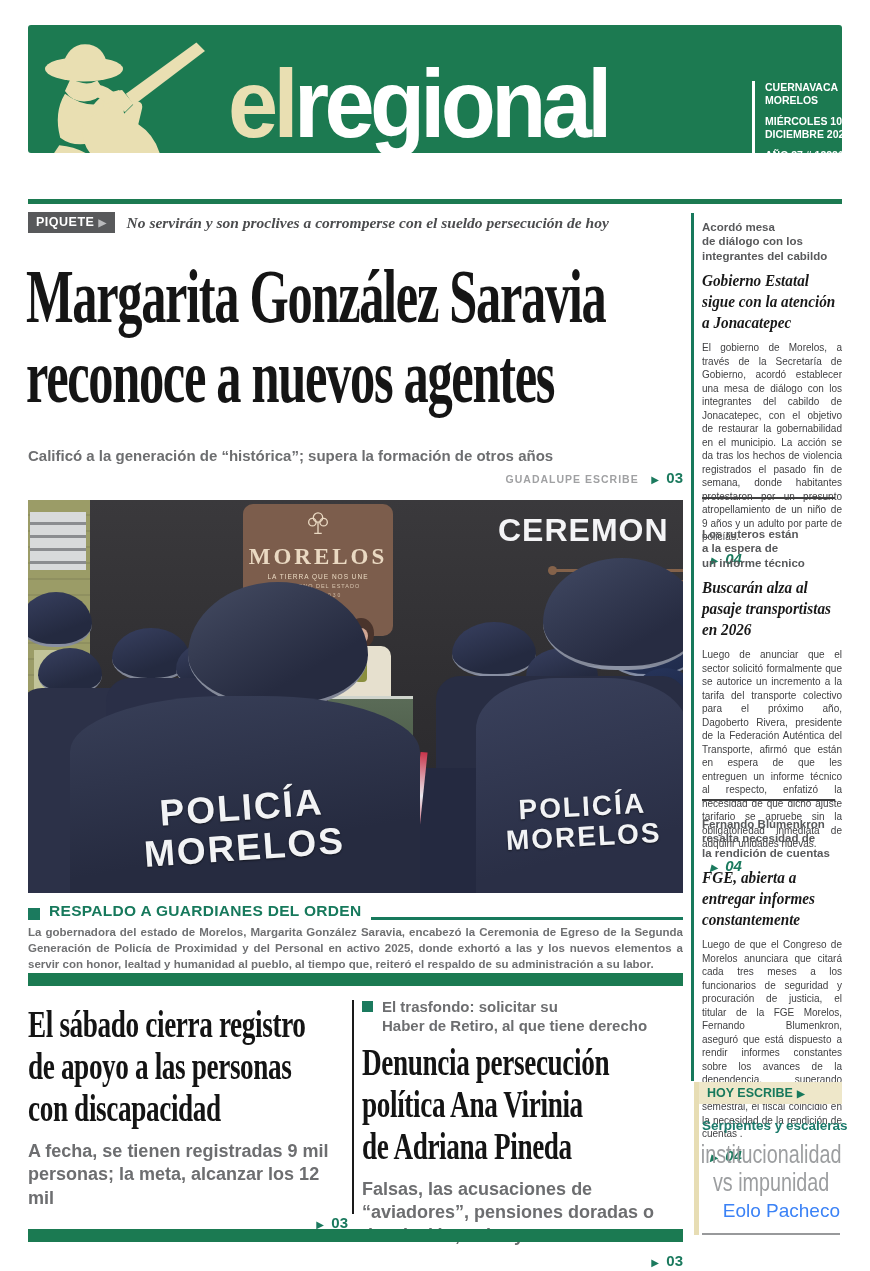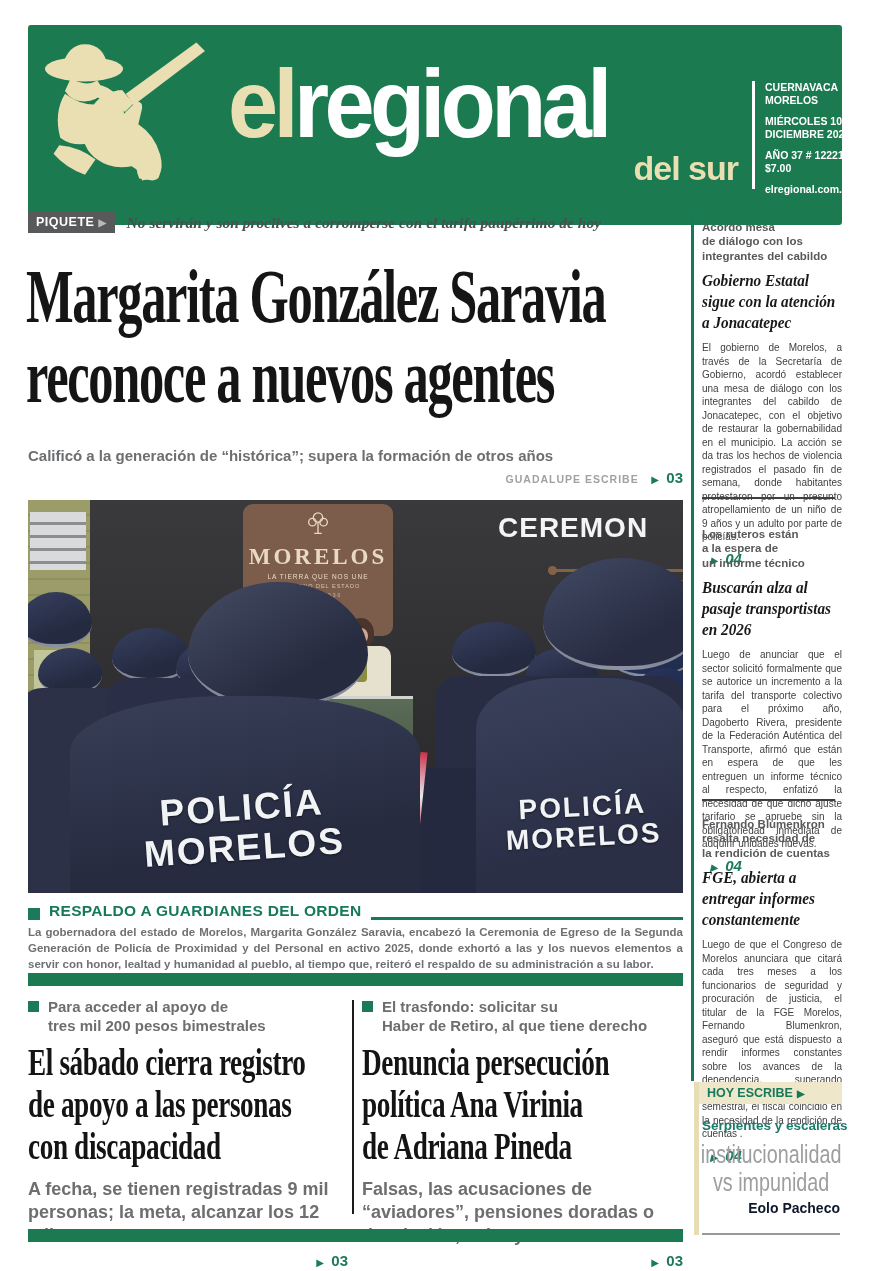--- a/index.html
+++ b/index.html
@@ -2,21 +2,21 @@
 <html><head>
 <meta charset="utf-8">
 <style>
   html,body { margin:0; padding:0; background:#ffffff; }
   body { width:870px; height:1271px; font-family:"Liberation Sans",sans-serif; }
   .page { position:relative; width:870px; height:1271px; overflow:hidden; background:#fff; }
   .abs { position:absolute; }
   .pre { white-space:pre-line; }
 
   
-  .banner { left:28px; top:25px; width:814px; height:200px; background:#1c7a51; border-radius:3px; overflow:hidden; }
+  .banner { left:28px; top:25px; width:814px; height:128px; background:#1c7a51; border-radius:3px; overflow:hidden; }
   .logo-art { left:4px; top:6px; }
   .logo-text { left:200px; top:30px; font-weight:bold; font-size:97px; letter-spacing:-5px;
                transform:scaleX(.93); transform-origin:top left; line-height:1; }
   .logo-el { color:#e9dfb2; }
   .logo-regional { color:#ffffff; }
   .logo-delsur { left:455px; top:124px; width:255px; text-align:right; color:#e9dfb2;
                  font-weight:bold; font-size:34px; letter-spacing:-1px; }
   .mast-sep { left:724px; top:56px; width:3px; height:108px; background:#ffffff; }
   .mast-info { left:737px; top:56px; width:100px; color:#fff; font-weight:bold; font-size:10.5px; line-height:1.28; }
   .mast-info div { margin-bottom:7px; }
@@ -50,21 +50,21 @@
   .ph-window { left:2px; top:12px; width:56px; height:58px;
                background:repeating-linear-gradient(180deg,#d8dadb 0 10px,#8b8d90 10px 13px); }
   .ph-window2 { left:6px; top:150px; width:44px; height:66px; background:#c2c499; }
   .ph-sign { left:215px; top:4px; width:150px; height:132px; background:#7c5d4c; border-radius:10px;
              color:#ead9c2; text-align:center; }
   .ph-sign-title { font-family:"Liberation Serif",serif; font-weight:bold; font-size:23px; letter-spacing:3px; margin-top:2px; }
   .ph-sign-sub { font-size:6.5px; letter-spacing:1px; margin-top:3px; }
   .ph-sign-sub2 { font-size:5.5px; letter-spacing:1px; opacity:.8; margin-top:3px; }
   .ph-sign-years { font-size:5px; letter-spacing:2px; opacity:.7; margin-top:3px; }
   .ph-ceremony { left:470px; top:12px; width:185px; height:46px; overflow:hidden; color:#f4f4f6;
-                 font-weight:bold; font-size:28px; letter-spacing:1px; }
+                 font-weight:bold; font-size:32px; letter-spacing:1px; }
   .ph-conn-dot { left:520px; top:66px; width:9px; height:9px; border-radius:50%; background:#84624a; }
   .ph-conn-line { left:527px; top:69px; width:128px; height:3px; background:#84624a; }
   .ph-po-box { left:612px; top:80px; width:70px; height:48px; background:#7c5d4c; border-radius:8px;
                color:#fff; font-weight:bold; font-size:20px; padding:10px 0 0 10px; box-sizing:border-box; }
   .ph-woman-hair { left:320px; top:118px; width:26px; height:30px; border-radius:50% 50% 45% 45%; background:#4a342c; }
   .ph-woman-face { left:326px; top:128px; width:14px; height:16px; border-radius:50%; background:#d2a794; }
   .ph-woman-jacket { left:303px; top:146px; width:60px; height:78px; border-radius:10px 10px 4px 4px; background:#e6e0ce; }
   .ph-scarf { left:327px; top:148px; width:12px; height:34px; background:#8a8f3e; border-radius:4px; }
   .ph-podium { left:300px; top:196px; width:85px; height:105px;
                background:linear-gradient(180deg,#5a6b57,#43523f); border-top:3px solid #cfd4cc;
@@ -139,21 +139,21 @@
   .sdiv1 { top:497px; } .sdiv2 { top:799px; }
 
   
   .he-strip { left:694px; top:1082px; width:5px; height:153px; background:#e7ddb4; }
   .he-bar { left:699px; top:1082px; width:143px; height:22px; background:#eee7c9; }
   .he-label { padding-left:8px; line-height:22px; font-weight:bold; font-size:12.5px; color:#17795c; }
   .he-label .arr { font-size:10px; margin-left:4px; }
   .he-column { left:702px; top:1118px; font-weight:bold; font-size:13.5px; color:#1b7a6b; }
   .he-title { left:700px; top:1140px; width:180px; text-align:center; font-size:25px; color:#9c9ea0;
               line-height:1.12; transform:scaleX(.79); transform-origin:top left; }
-  .he-author { left:702px; top:1200px; width:138px; text-align:right; font-weight:bold; font-size:14px; color:#0f172a; }
+  .he-author { left:702px; top:1200px; width:138px; text-align:right; font-weight:normal; font-size:19px; color:#3b82f6; }
   .he-line { left:702px; top:1233px; width:138px; height:2px; background:#98999b; }
 </style>
 </head>
 <body>
 
 <div class="page">
 
   <div class="abs banner">
     <div class="abs logo-art">
       <svg width="205" height="160" viewBox="0 0 210 168">
@@ -182,21 +182,21 @@
 DICIEMBRE 2025</div>
       <div class="pre">AÑO 37   # 12221
 $7.00</div>
       <div>elregional.com.mx</div>
     </div>
   </div>
   <div class="abs mast-rule"></div>
 
   <div class="abs piquete-row">
     <div class="piquete-badge"><span>PIQUETE</span><span class="arr">▶</span></div>
-    <div class="piquete-text">No servirán y son proclives a corromperse con el tarifa paupérrimo de hoy</div>
+    <div class="piquete-text">No servirán y son proclives a corromperse con el sueldo persecución de hoy</div>
   </div>
 
   <div class="abs lead-headline pre">Margarita González Saravia
 reconoce a nuevos agentes</div>
   <div class="abs lead-subhead">Calificó a la generación de “histórica”; supera la formación de otros años</div>
   <div class="abs lead-byline">
     <span class="byline-name">GUADALUPE ESCRIBE</span>
     <span class="pgarrow">▶</span>
     <span class="pgnum">03</span>
   </div>
@@ -262,25 +262,20 @@
 
   <div class="abs cap-header">
     <div class="sq"></div>
     <div class="cap-header-txt">RESPALDO A GUARDIANES DEL ORDEN</div>
     <div class="cap-header-line"></div>
   </div>
   <div class="abs caption-txt">La gobernadora del estado de Morelos, Margarita González Saravia, encabezó la Ceremonia de Egreso de la Segunda Generación de Policía de Proximidad y del Personal en activo 2025, donde exhortó a las y los nuevos elementos a servir con honor, lealtad y humanidad al pueblo, al tiempo que, reiteró el respaldo de su administración a su labor.</div>
   <div class="abs greenbar1"></div>
 
   <div class="abs bcol bcol-left">
-    <div class="b-kicker">
-      <div class="sq"></div>
-      <div class="txt pre">Para acceder al apoyo de
-tres mil 200 pesos bimestrales</div>
-    </div>
     <div class="b-headline pre">El sábado cierra registro
 de apoyo a las personas
 con discapacidad</div>
     <div class="b-deck">A fecha, se tienen registradas 9 mil personas; la meta, alcanzar los 12 mil</div>
     <div class="b-marker">
       <span class="pgarrow">▶</span>
       <span class="pgnum">03</span>
     </div>
   </div>
 

